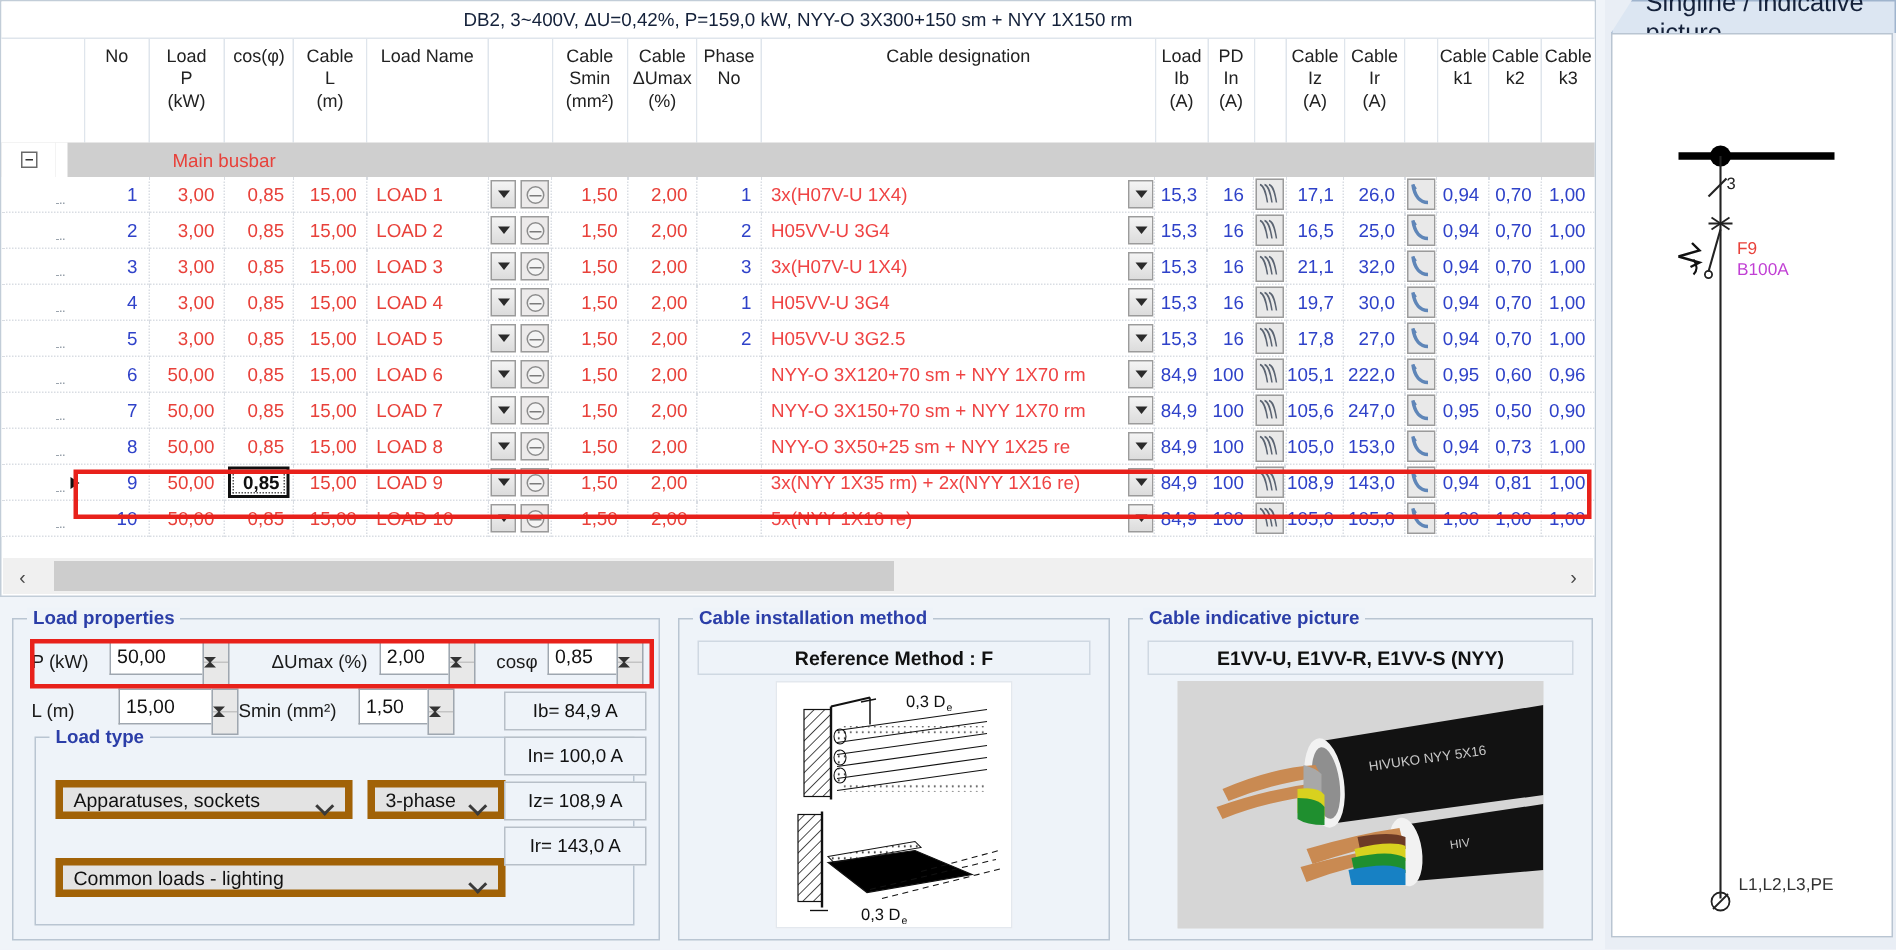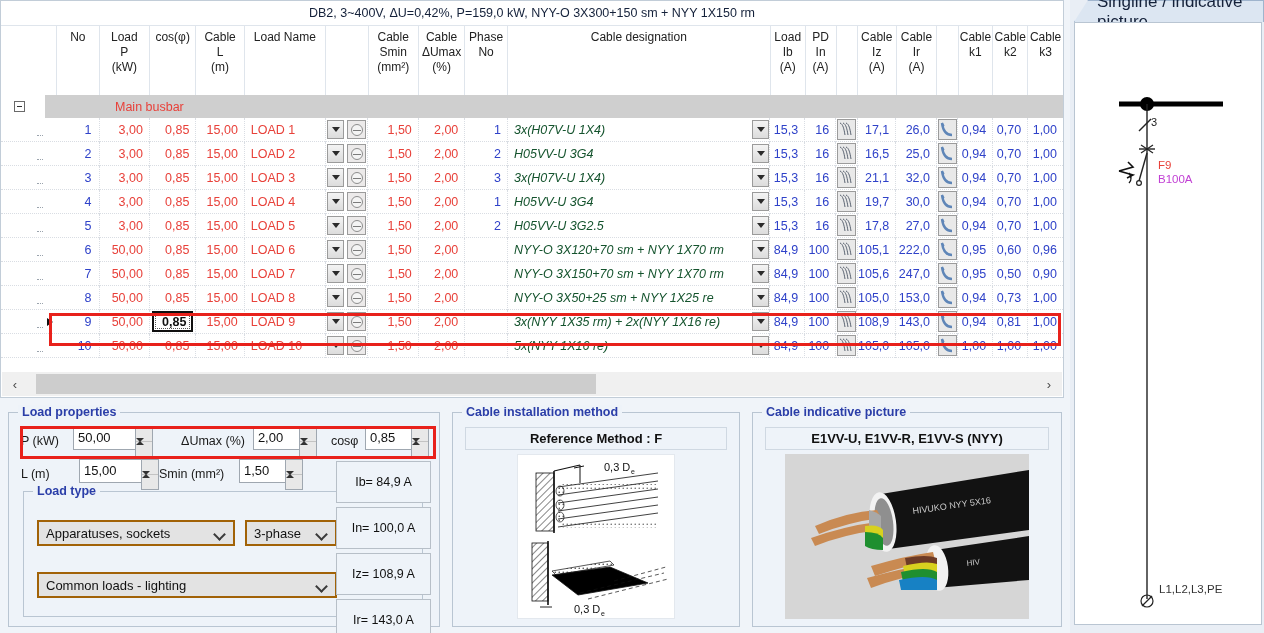--- a/index.html
+++ b/index.html
@@ -78,21 +78,21 @@
     border-bottom: 1px dotted #d9dde3;
     position: relative;
   }
   .cell {
     height: 24px; display: flex; align-items: center;
     border-right: 1px dotted #d9dde3;
     font-size: 12.5px; overflow: hidden; white-space: nowrap;
   }
   .cell.num { justify-content: flex-end; padding-right: 6px; color: #e8413a; text-align: center; }
   .cell.idx { justify-content: flex-end; padding-right: 7px; color: #2f42c9; }
-  .cell.blue { color: #14532d; font-style: italic; }
+  .cell.blue { color: #ef4444; }
   .cell.blue-r { color: #2f42c9; justify-content: flex-end; padding-right: 6px; }
   .cell.red-l { color: #e8413a; padding-left: 6px; }
   .cell.ctr { justify-content: center; }
   .cell.nob { border-right: none; }
 
   .tree-col {
     width: 36px; height: 24px; display:flex; align-items:center;
     justify-content: center; color:#888; font-size: 10px;
   }
   .dots { width: 8px; height: 24px; }
@@ -196,31 +196,31 @@
   }
   .spin .btns {
     width: 18px; display:flex; flex-direction:column;
     border: 1px solid #9fa7b0; background: #e8e8e8;
   }
   .spin .btns .up { border-bottom: 1px solid #c3c3c3; }
   .ar-up { width:0;height:0;border-left:4px solid transparent;border-right:4px solid transparent;border-bottom:4px solid #333; }
   .ar-dn { width:0;height:0;border-left:4px solid transparent;border-right:4px solid transparent;border-top:4px solid #333; }
 
   .readout {
-    border: 1px solid #b7bfc8; background: #eef3f9; height: 42px;
+    border: 1px solid #b7bfc8; background: #eef3f9; height: 26px;
     display:flex; align-items:center; justify-content:center;
     font-size: 12.5px; color:#111; width: 95px;
   }
 
   #grp-loadtype {
     position:absolute; left: 14px; top: 78px; width: 400px; height: 126px;
     border: 1px solid #b9c5d2; background: #eef3f9;
   }
   .combo {
-    height: 26px; border: 2px solid #a16207; background: #e3e3e3;
+    height: 26px; border: 5px solid #a16207; background: #e3e3e3;
     display:flex; align-items:center; padding-left:7px; font-size: 13px;
     color:#111; position: relative;
   }
   .combo .chev {
     position:absolute; right: 9px; top: 8px;
     width:9px; height:9px; border-right:2px solid #3a3a3a;
     border-bottom:2px solid #3a3a3a; transform: rotate(45deg);
   }
 
   .subhdr {

